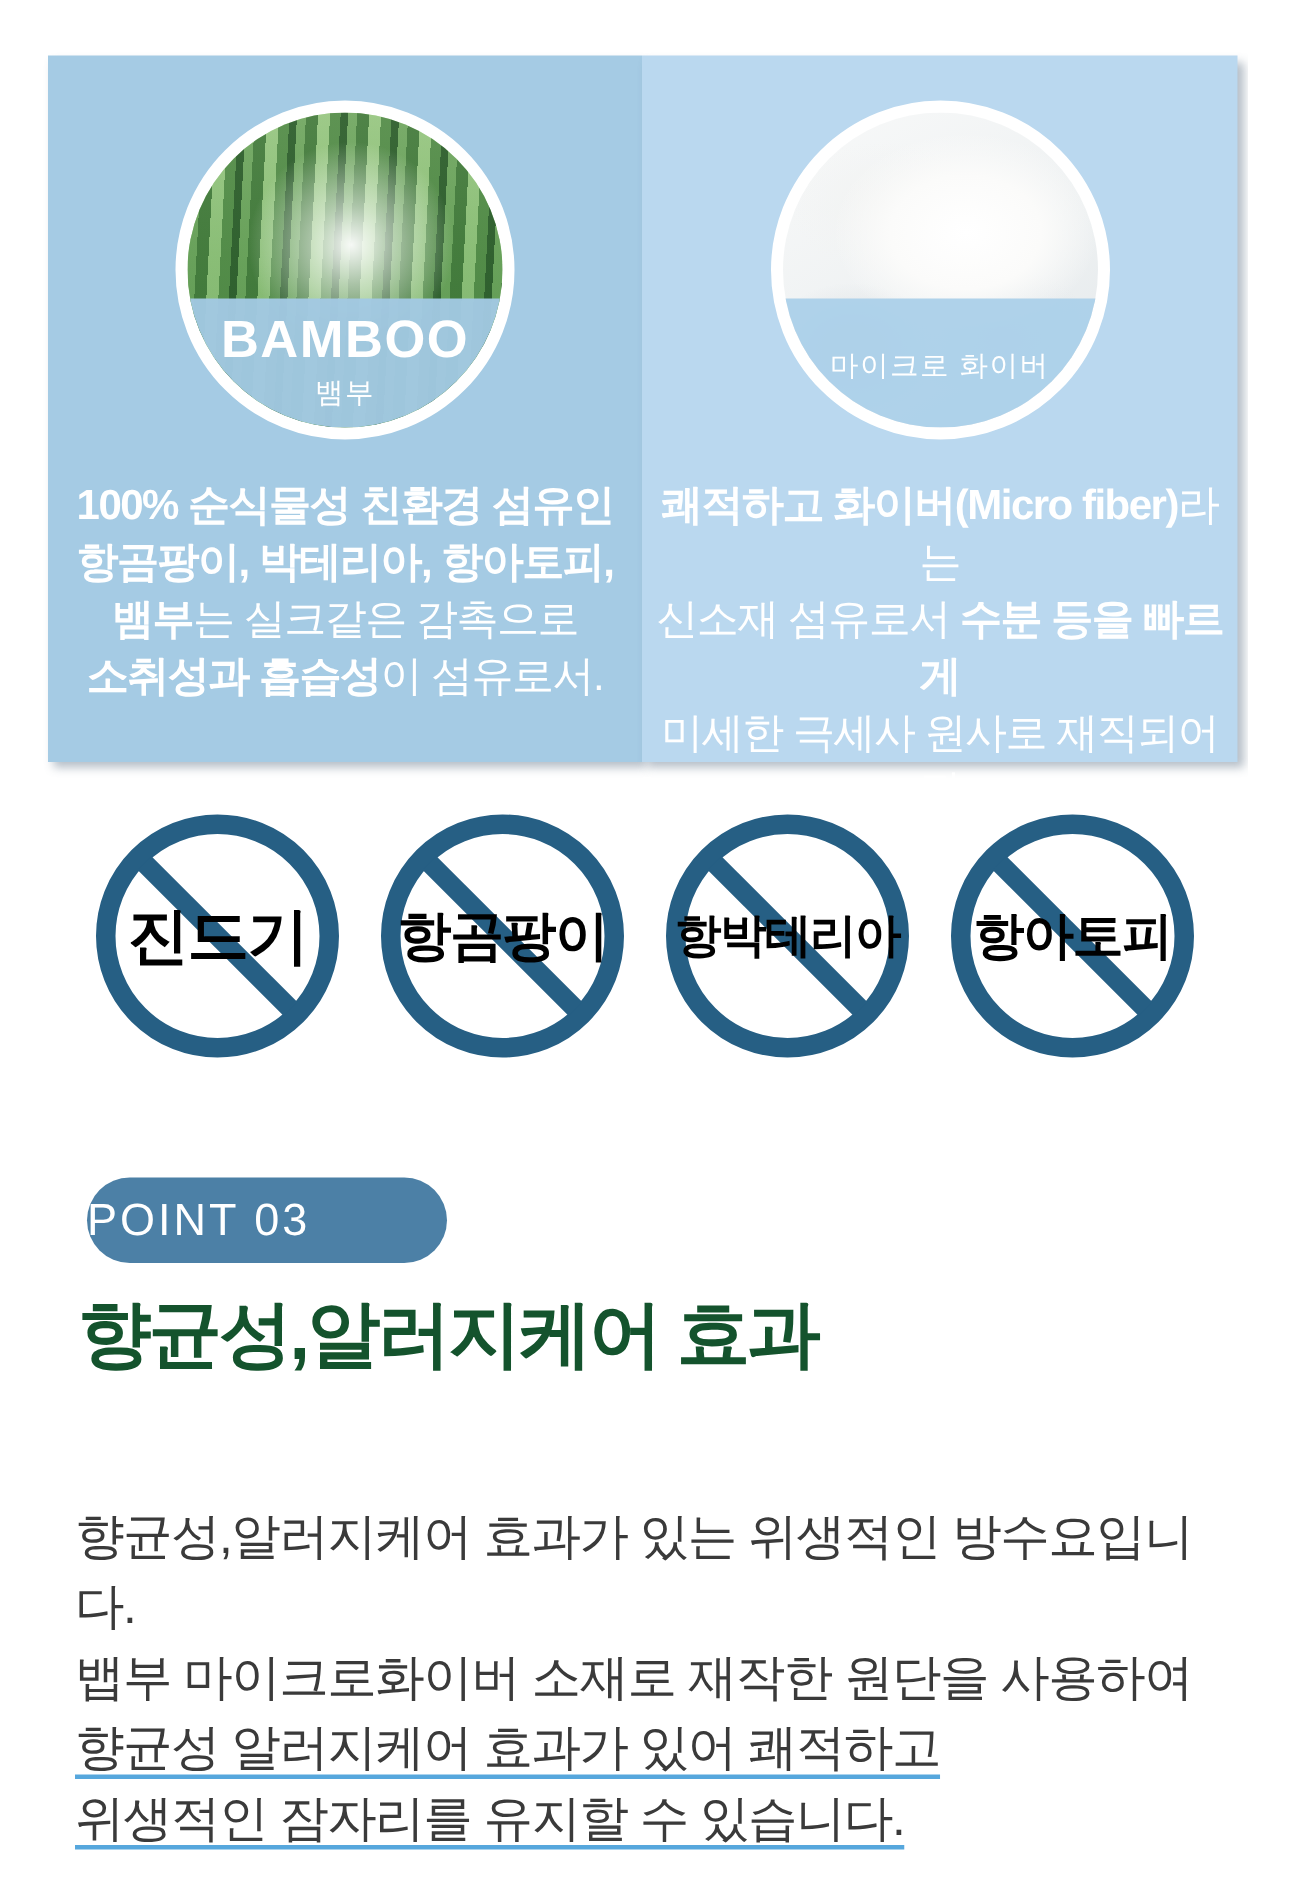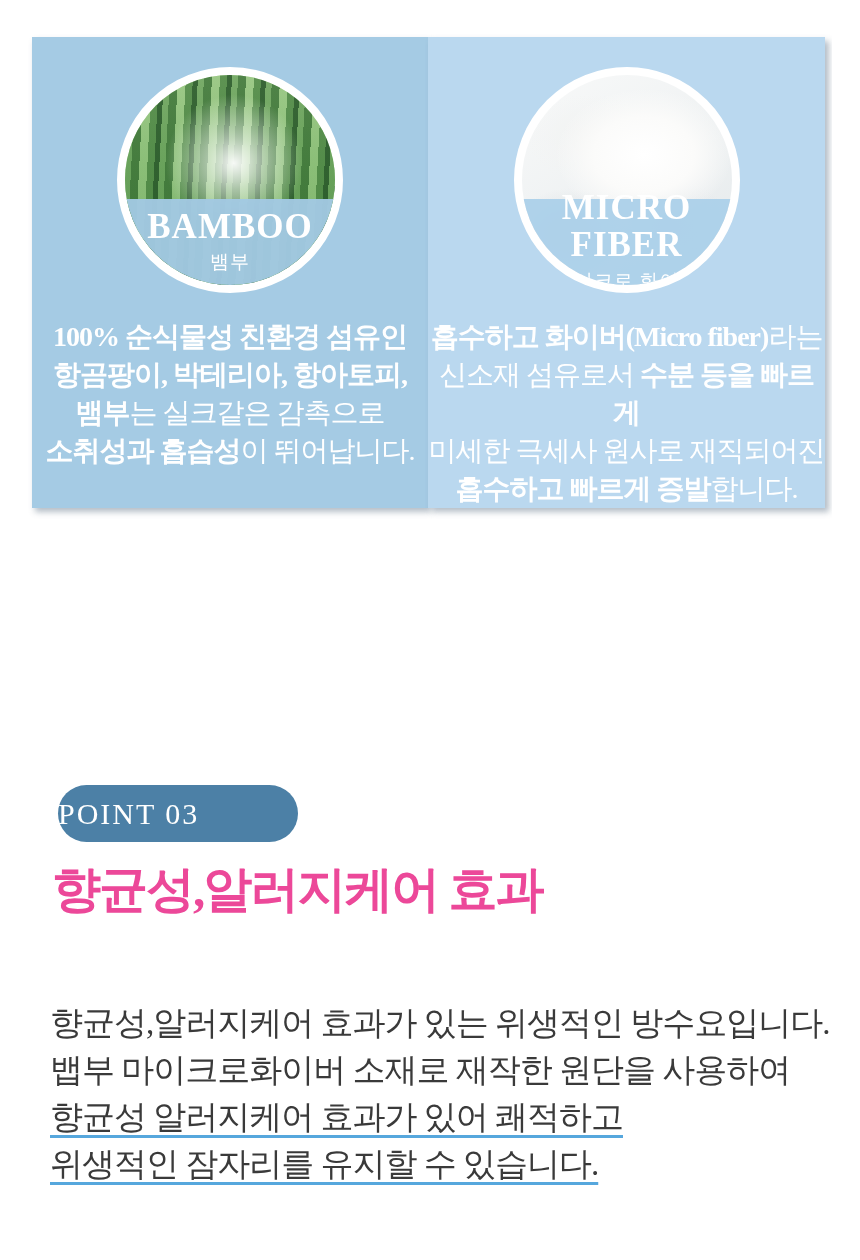--- a/index.html
+++ b/index.html
@@ -1,18 +1,18 @@
 <!DOCTYPE html>
 <html><head>
 <meta charset="utf-8">
 <style>
   html,body{margin:0;padding:0;background:#ffffff;}
   .page{
     position:relative;width:832px;height:1260px;background:#ffffff;
-    font-family:Liberation Serif, serif;overflow:hidden;
+    font-family:Liberation Sans, sans-serif;overflow:hidden;
   }
   
   .cards{position:absolute;left:32px;top:37px;width:793px;height:471px;display:flex;}
   .card{position:relative;height:471px;box-shadow:3px 4px 6px rgba(90,110,130,.45);}
   .card-bamboo{width:396px;background:#a5cbe4;}
   .card-micro{width:397px;background:#bad8ef;box-shadow:4px 4px 6px rgba(90,110,130,.45);}
   .photo-circle{
     position:absolute;top:30px;left:50%;transform:translateX(-50%);
     width:226px;height:226px;border-radius:50%;overflow:hidden;
     border:8px solid #ffffff;box-sizing:border-box;background:#fff;
@@ -73,21 +73,21 @@
   .ban-3{font-size:31px;}
   .ban-4{font-size:34px;}
   
   .point-pill{
     position:absolute;left:58px;top:785px;width:240px;height:57px;border-radius:29px;
     background:#4c80a6;color:#ffffff;display:flex;align-items:center;
     font-size:30px;font-weight:300;letter-spacing:2px;
   }
   .heading{
     position:absolute;left:52px;top:857px;margin:0;
-    font-size:49px;font-weight:800;color:#ec4899;letter-spacing:-2px;
+    font-size:49px;font-weight:800;color:#14532d;letter-spacing:-2px;
   }
   .body-text{
     position:absolute;left:50px;top:1000px;
     font-size:33px;line-height:47px;font-weight:300;color:#3a3a3a;letter-spacing:-1px;
   }
   .ul{
     text-decoration:underline;
     text-decoration-color:#56a7dd;
     text-decoration-thickness:3px;
     text-underline-offset:7px;
@@ -105,42 +105,59 @@
         <div class="photo bamboo-photo"></div>
         <div class="circle-band band-bamboo">
           <div class="badge-title">BAMBOO</div>
           <div class="badge-sub">뱀부</div>
         </div>
       </div>
       <div class="card-text">
         <div><b>100% 순식물성 친환경 섬유인</b></div>
         <div><b>항곰팡이, 박테리아, 항아토피,</b></div>
         <div><b>뱀부</b><span>는 실크같은 감촉으로</span></div>
-        <div><b>소취성과 흡습성</b><span>이 뛰어납니다.</span></div>
+        <div><b>소취성과 흡습성</b><span>이 섬유로서.</span></div>
       </div>
     </div>
 
     <div class="card card-micro">
       <div class="photo-circle">
         <div class="photo micro-photo"></div>
         <div class="circle-band band-micro">
-          <div class="badge-title">MICRO FIBER</div>
           <div class="badge-sub">마이크로 화이버</div>
         </div>
       </div>
       <div class="card-text">
-        <div><b>흡수하고 화이버(Micro fiber)</b><span>라는</span></div>
+        <div><b>쾌적하고 화이버(Micro fiber)</b><span>라는</span></div>
         <div><span>신소재 섬유로서 </span><b>수분 등을 빠르게</b></div>
         <div><span>미세한 극세사 원사로 재직되어진</span></div>
         <div><b>흡수하고 빠르게 증발</b><span>합니다.</span></div>
       </div>
     </div>
 
   </section>
 
+  <section class="ban-row">
+    <div class="ban-circle">
+      <span class="ban-slash"></span>
+      <span class="ban-label ban-1">진드기</span>
+    </div>
+    <div class="ban-circle">
+      <span class="ban-slash"></span>
+      <span class="ban-label ban-2">항곰팡이</span>
+    </div>
+    <div class="ban-circle">
+      <span class="ban-slash"></span>
+      <span class="ban-label ban-3">항박테리아</span>
+    </div>
+    <div class="ban-circle">
+      <span class="ban-slash"></span>
+      <span class="ban-label ban-4">항아토피</span>
+    </div>
+  </section>
 
   <div class="point-pill">
     <span>POINT 03</span>
   </div>
 
   <h1 class="heading">향균성,알러지케어 효과</h1>
 
   <div class="body-text">
     <div>향균성,알러지케어 효과가 있는 위생적인 방수요입니다.</div>
     <div>뱁부 마이크로화이버 소재로 재작한 원단을 사용하여</div>

